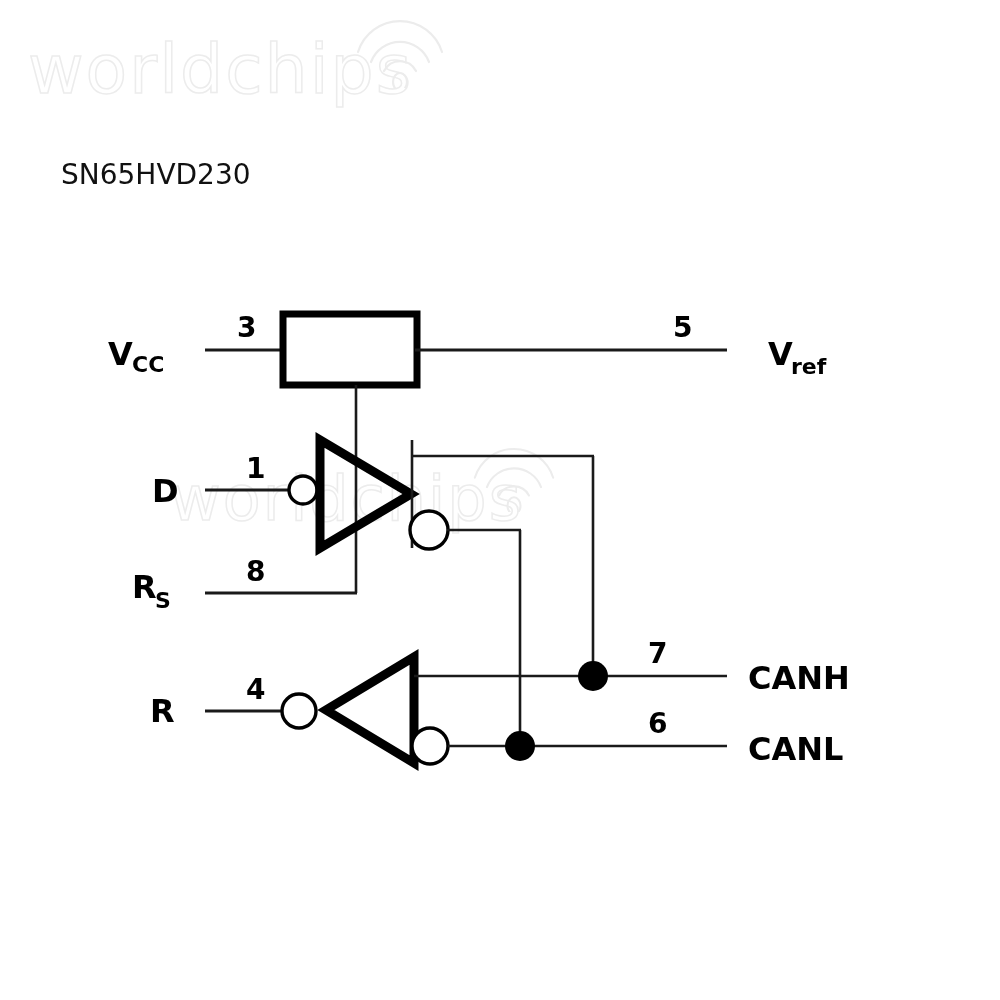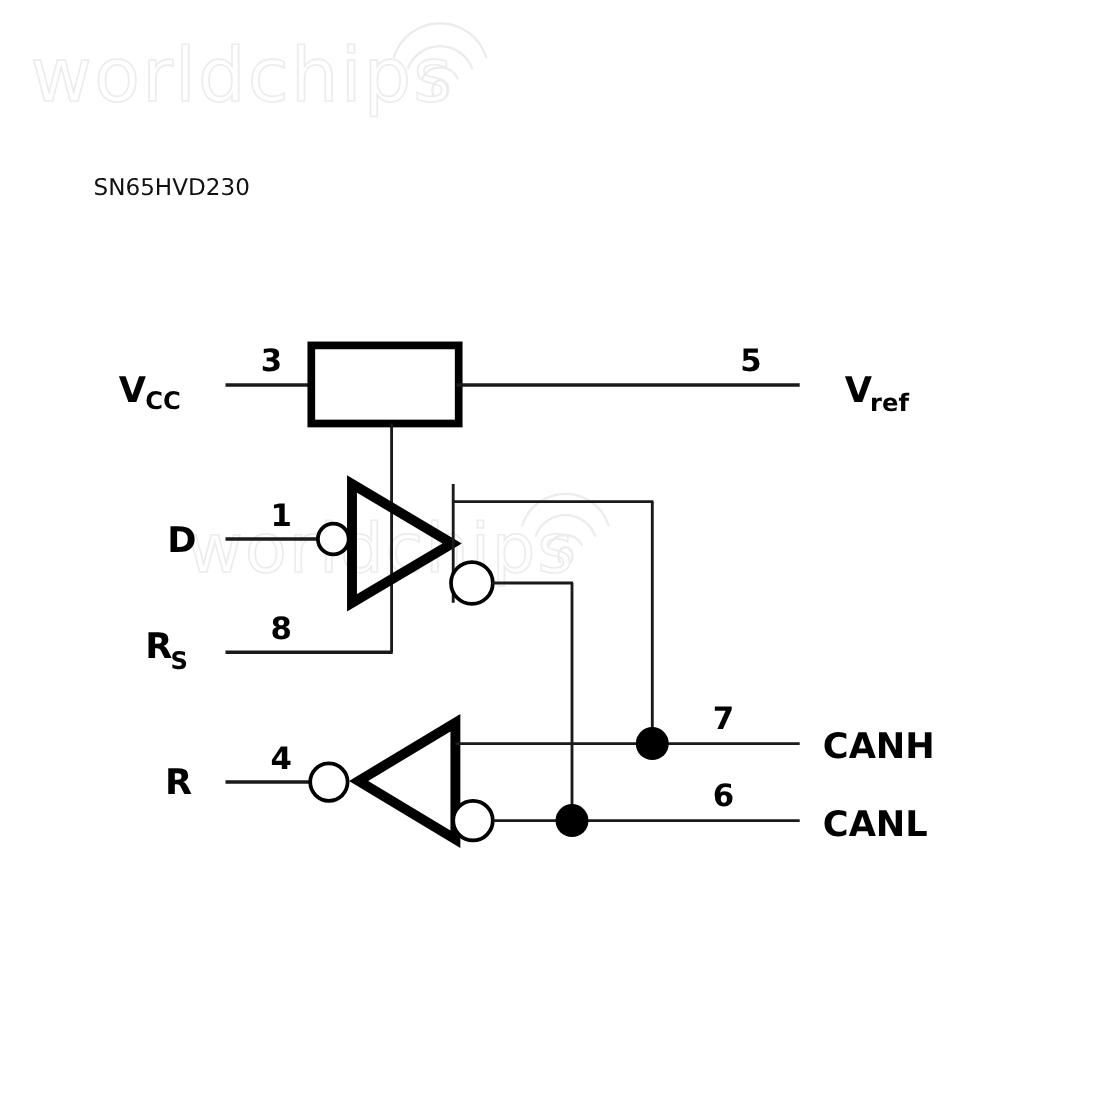--- a/index.html
+++ b/index.html
@@ -51,25 +51,24 @@
     font-size: 38px;
     font-weight: 400;
     color: #111111;
     letter-spacing: 0px;
     white-space: nowrap;
   }
   .subtitle {
     position: absolute;
     left: 61px;
     top: 158px;
-    font-size: 21px;
+    font-size: 28px;
     font-weight: 400;
     color: #111111;
     white-space: nowrap;
-    margin-left: 24px;
   }
 
   
   #diagram {
     position: absolute;
     left: 0;
     top: 0;
   }
 
   .lbl {

